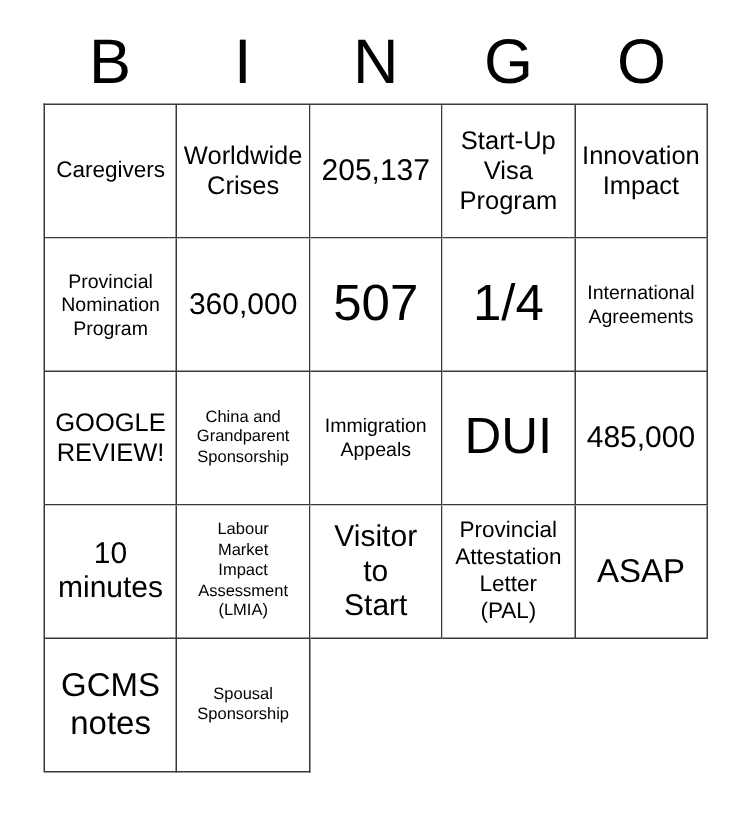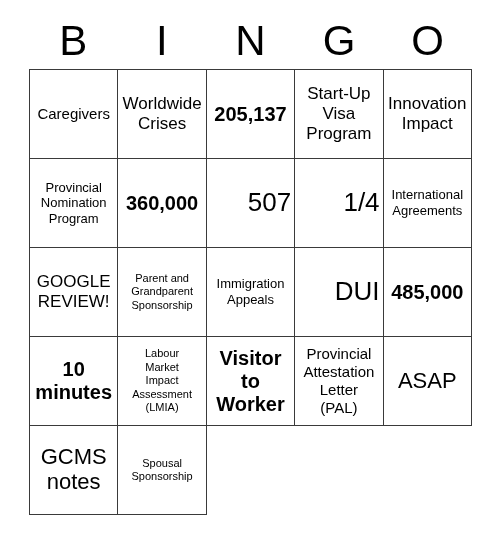--- a/index.html
+++ b/index.html
@@ -78,23 +78,23 @@
     line-height: 1.16;
     white-space: pre-line;
     word-break: break-word;
   }
 
   
   .fs-xs  { font-size: 11px;  line-height: 1.22; }
   .fs-sm  { font-size: 13px;  line-height: 1.20; }
   .fs-md  { font-size: 15px;  line-height: 1.20; }
   .fs-lg  { font-size: 17px;  line-height: 1.18; }
-  .fs-xl  { font-size: 20px;  line-height: 1.15; font-weight: bold; }
+  .fs-xl  { font-size: 20px;  line-height: 1.15; }
   .fs-xxl { font-size: 22px;  line-height: 1.12; }
-  .fs-huge{ font-size: 26px;  line-height: 1.05; text-align: right; }
+  .fs-huge{ font-size: 34px;  line-height: 1.05; }
 </style>
 </head>
 <body>
 
 <div id="bingo-card">
 
   <div id="bingo-header">
       <div class="header-letter">B</div>
       <div class="header-letter">I</div>
       <div class="header-letter">N</div>
@@ -138,21 +138,21 @@
       </div>
       <div class="bingo-cell">
         <span class="cell-text fs-sm">International
 Agreements</span>
       </div>
       <div class="bingo-cell">
         <span class="cell-text fs-lg">GOOGLE
 REVIEW!</span>
       </div>
       <div class="bingo-cell">
-        <span class="cell-text fs-xs">Parent and
+        <span class="cell-text fs-xs">China and
 Grandparent
 Sponsorship</span>
       </div>
       <div class="bingo-cell">
         <span class="cell-text fs-sm">Immigration
 Appeals</span>
       </div>
       <div class="bingo-cell">
         <span class="cell-text fs-huge">DUI</span>
       </div>
@@ -166,21 +166,21 @@
       <div class="bingo-cell">
         <span class="cell-text fs-xs">Labour
 Market
 Impact
 Assessment
 (LMIA)</span>
       </div>
       <div class="bingo-cell">
         <span class="cell-text fs-xl">Visitor
 to
-Worker</span>
+Start</span>
       </div>
       <div class="bingo-cell">
         <span class="cell-text fs-md">Provincial
 Attestation
 Letter
 (PAL)</span>
       </div>
       <div class="bingo-cell">
         <span class="cell-text fs-xxl">ASAP</span>
       </div>

